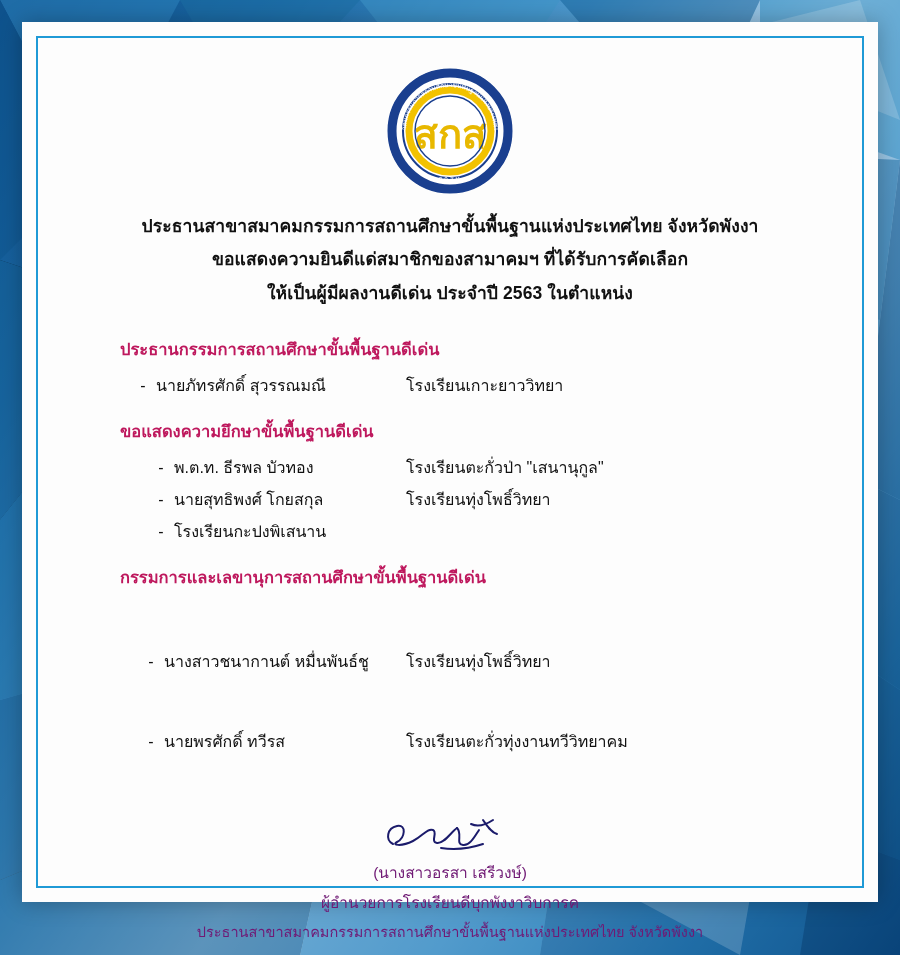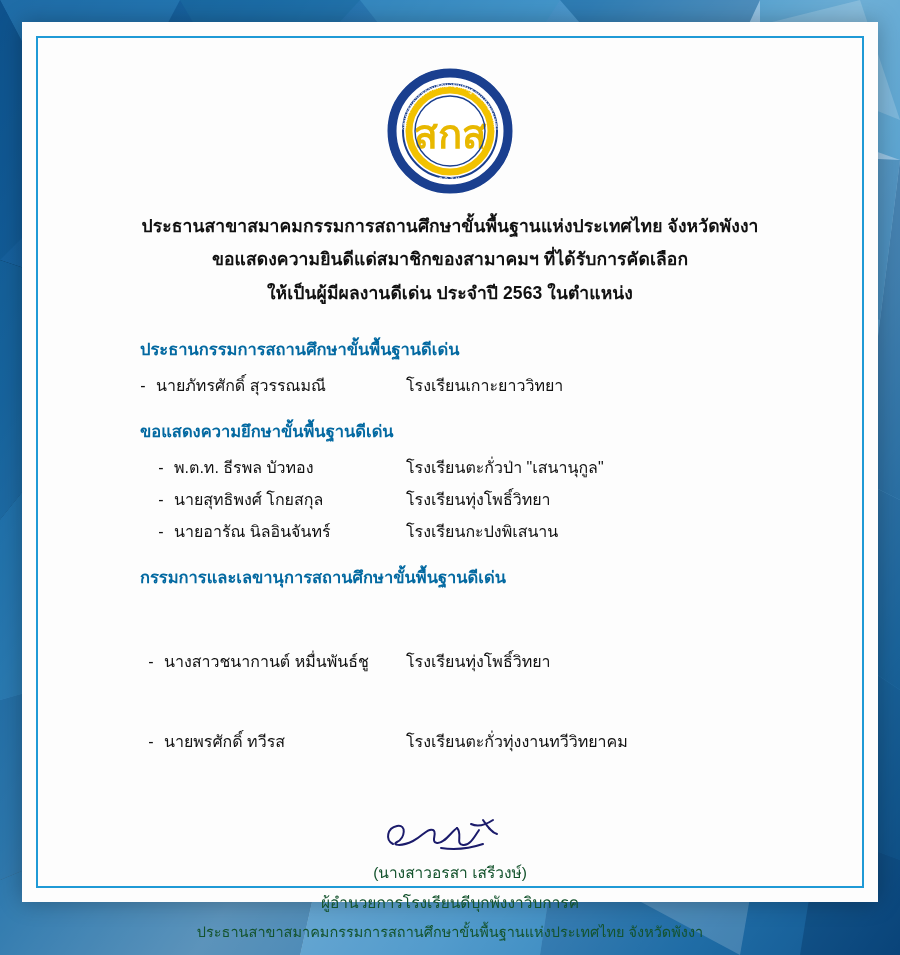--- a/index.html
+++ b/index.html
@@ -86,22 +86,22 @@
   
   .sections {
     text-align: left;
     margin: 0 auto;
     width: 660px;
   }
   .section { margin-bottom: 16px; }
   .section-title {
     font-size: 16.5px;
     font-weight: 700;
-    margin: 0 0 8px 20px;
-    color: #0369a1;
+    margin: 0 0 8px 0;
+    color: #be185d;
   }
   .row {
     display: flex;
     align-items: baseline;
     font-size: 16px;
     line-height: 2.0;
     color: #111;
   }
   .bullet {
     width: 26px;
@@ -125,21 +125,21 @@
 
   
   .sign-block {
     margin-top: 56px;
     text-align: center;
   }
   .sign-svg { display: block; margin: 0 auto 2px auto; }
   .sign-line {
     font-size: 15.5px;
     line-height: 1.95;
-    color: #14532d;
+    color: #701a75;
   }
   .sign-line.small { font-size: 14.5px; }
 </style>
 </head>
 <body>
 
 <div class="canvas">
 
   <div class="bg">
     <svg viewBox="0 0 900 955" preserveAspectRatio="none" aria-hidden="true">
@@ -233,21 +233,20 @@
             <span class="name">พ.ต.ท. ธีรพล  บัวทอง</span>
             <span class="school">โรงเรียนตะกั่วป่า "เสนานุกูล"</span>
           </div>
           <div class="row indent-2">
             <span class="bullet">-</span>
             <span class="name">นายสุทธิพงศ์  โกยสกุล</span>
             <span class="school">โรงเรียนทุ่งโพธิ์วิทยา</span>
           </div>
           <div class="row indent-2">
             <span class="bullet">-</span>
-            <span class="name">นายอารัณ  นิลอินจันทร์</span>
             <span class="school">โรงเรียนกะปงพิเสนาน</span>
           </div>
         </div>
 
         <div class="section">
           <div class="section-title">กรรมการและเลขานุการสถานศึกษาขั้นพื้นฐานดีเด่น</div>
           <div class="row indent-3">
             <span class="bullet">-</span>
             <span class="name">นางสาวชนากานต์  หมื่นพันธ์ชู</span>
             <span class="school">โรงเรียนทุ่งโพธิ์วิทยา</span>

